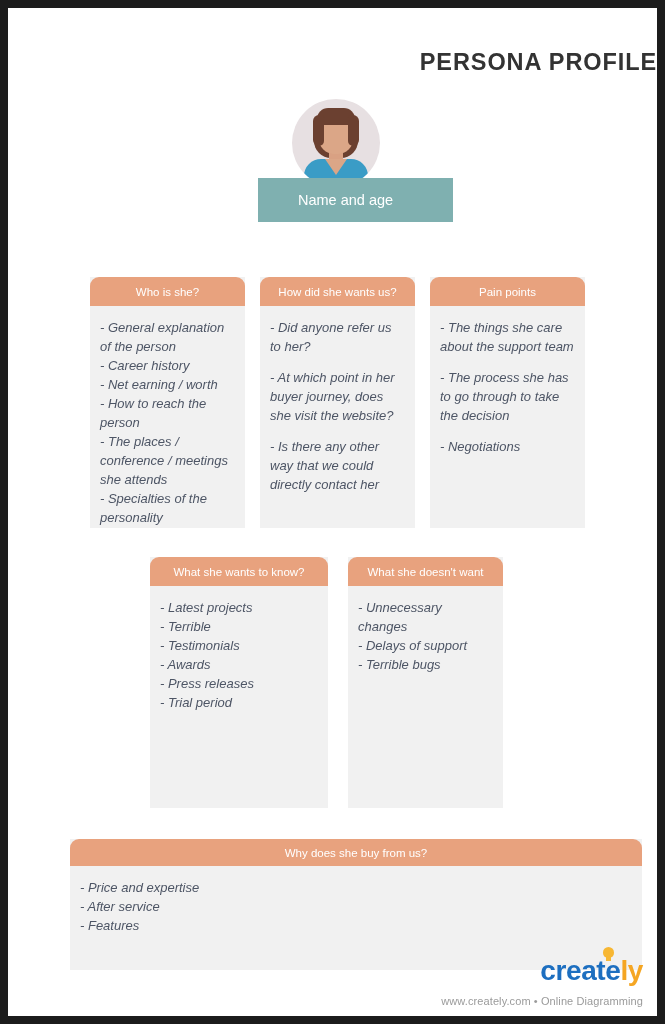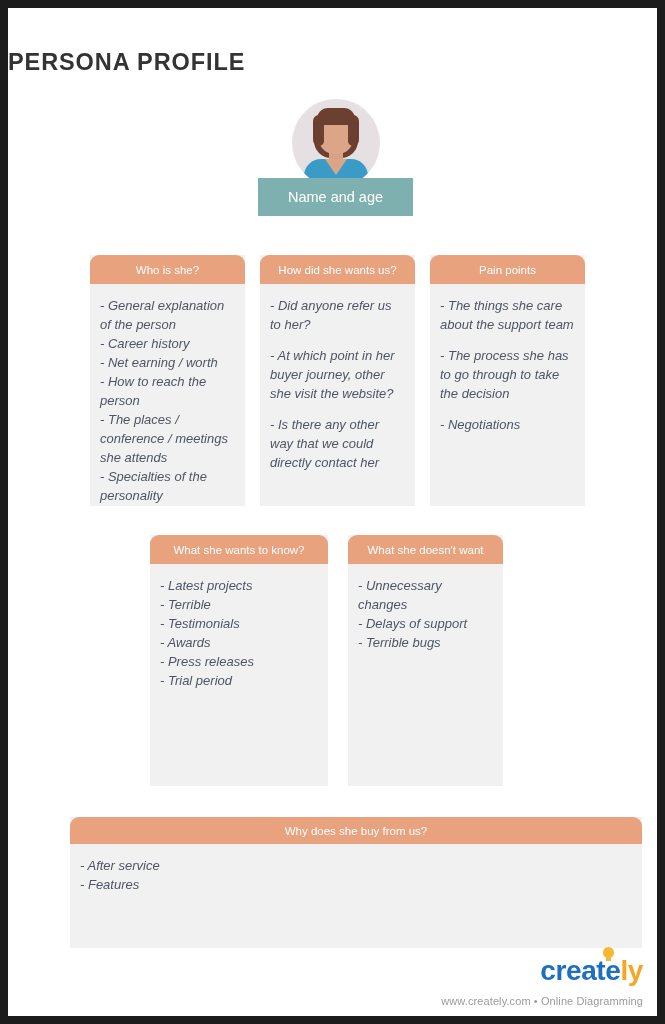--- a/index.html
+++ b/index.html
@@ -24,21 +24,21 @@
     background: #ffffff;
     overflow: hidden;
   }
 
   
   .title {
     position: absolute;
     left: 0;
     top: 41px;
     width: 649px;
-    text-align: left;
+    text-align: right;
     font-size: 23.5px;
     font-weight: bold;
     letter-spacing: 0.9px;
     color: #333333;
   }
 
   
   .avatar-wrap {
     position: absolute;
     left: 284px;
@@ -109,33 +109,35 @@
     background: #dba687;
     clip-path: polygon(0 0, 100% 0, 50% 100%);
   }
 
   
   .name-bar {
     position: absolute;
     left: 250px;
     top: 170px;
     width: 155px;
-    height: 38px;
+    height: 44px;
     background: #7fb0b0;
     color: #ffffff;
     font-size: 14.5px;
     display: flex;
     align-items: center;
-    justify-content: center;
+    justify-content: flex-start;
+    padding-left: 40px;
   }
 
   
   .card {
     position: absolute;
     background: #f1f1f1;
+    margin-top: 22px;
   }
   .card-head {
     height: 29px;
     background: #e8a27e;
     border-radius: 9px 9px 0 0;
     color: #ffffff;
     font-size: 11.5px;
     display: flex;
     align-items: center;
     justify-content: center;
@@ -240,21 +242,21 @@
         <div class="ln">- The places / conference / meetings she attends</div>
         <div class="ln">- Specialties of the personality</div>
       </div>
   </div>
 
   <div class="card" id="card-find">
     <div class="card-head">How did she wants us?</div>
     <div class="card-body">
         <div class="ln">- Did anyone refer us to her?</div>
         <div class="gap"></div>
-        <div class="ln">- At which point in her buyer journey, other she visit the website?</div>
+        <div class="ln">- At which point in her buyer journey, does she visit the website?</div>
         <div class="gap"></div>
         <div class="ln">- Is there any other way that we could directly contact her</div>
       </div>
   </div>
 
   <div class="card" id="card-pain">
     <div class="card-head">Pain points</div>
     <div class="card-body">
         <div class="ln">- The things she care about the support team</div>
         <div class="gap"></div>
@@ -281,20 +283,21 @@
     <div class="card-body">
         <div class="ln">- Unnecessary changes</div>
         <div class="ln">- Delays of support</div>
         <div class="ln">- Terrible bugs</div>
       </div>
   </div>
 
   <div class="card" id="card-buy">
     <div class="card-head">Why does she buy from us?</div>
     <div class="card-body">
+        <div class="ln">- Price and expertise</div>
         <div class="ln">- After service</div>
         <div class="ln">- Features</div>
       </div>
   </div>
 
   <div class="logo-wrap">
     <div class="bulb">
       <div class="bulb-glass"></div>
       <div class="bulb-base"></div>
     </div>

